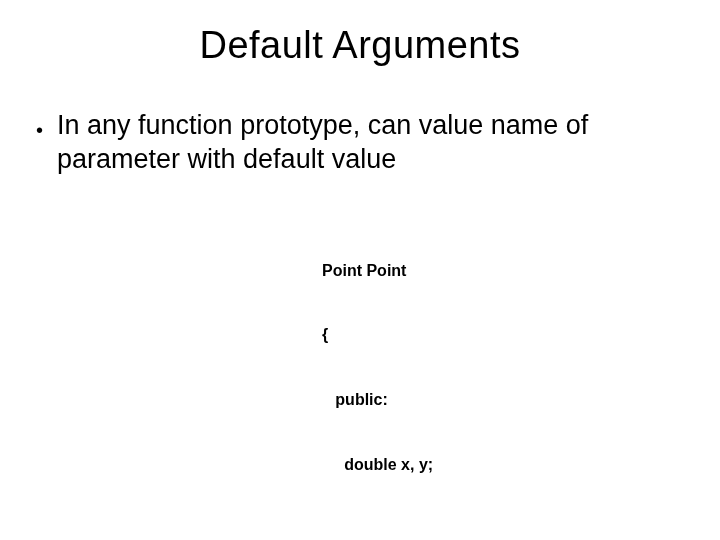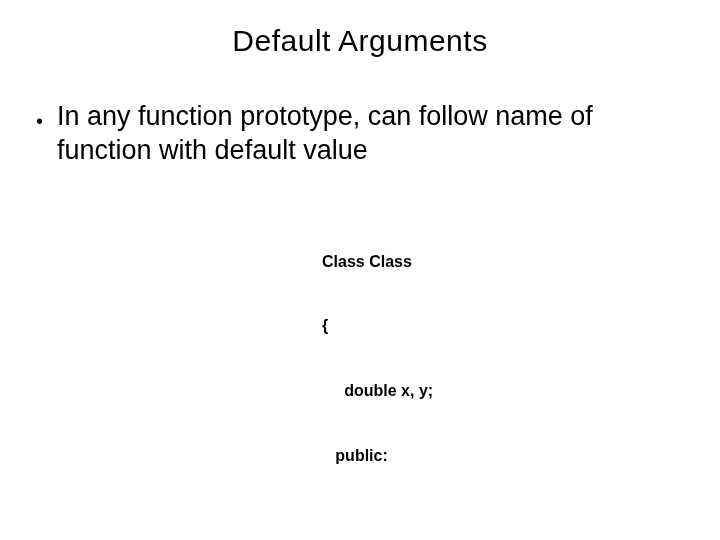--- a/index.html
+++ b/index.html
@@ -11,21 +11,21 @@
       color: #000000;
       overflow: hidden;
     }
     .slide {
       width: 100%;
       height: 100%;
       padding: 24px 36px 36px 36px;
     }
     .title {
       text-align: center;
-      font-size: 30px;
+      font-size: 38px;
       font-weight: 400;
       margin-bottom: 42px;
       letter-spacing: 0.5px;
     }
     .bullet {
       display: flex;
       align-items: flex-start;
       font-size: 27px;
       line-height: 1.25;
       margin-bottom: 40px;
@@ -49,27 +49,27 @@
     }
   </style>
 </head>
 <body>
 
 <div class="slide">
   <h1 class="title">Default Arguments</h1>
 
   <div class="bullet">
     <span class="bullet-marker">•</span>
-    <span class="bullet-text">In any function prototype, can follow name of function with default value</span>
+    <span class="bullet-text">In any function prototype, can value name of parameter with default value</span>
   </div>
 
   <div class="code">
-    <div>Class Class</div>
+    <div>Point Point</div>
     <div>{</div>
+    <div>   public:</div>
     <div>     double x, y;</div>
-    <div>   public:</div>
     
     
     
     
     
   </div>
 </div>
 
 </body></html>

